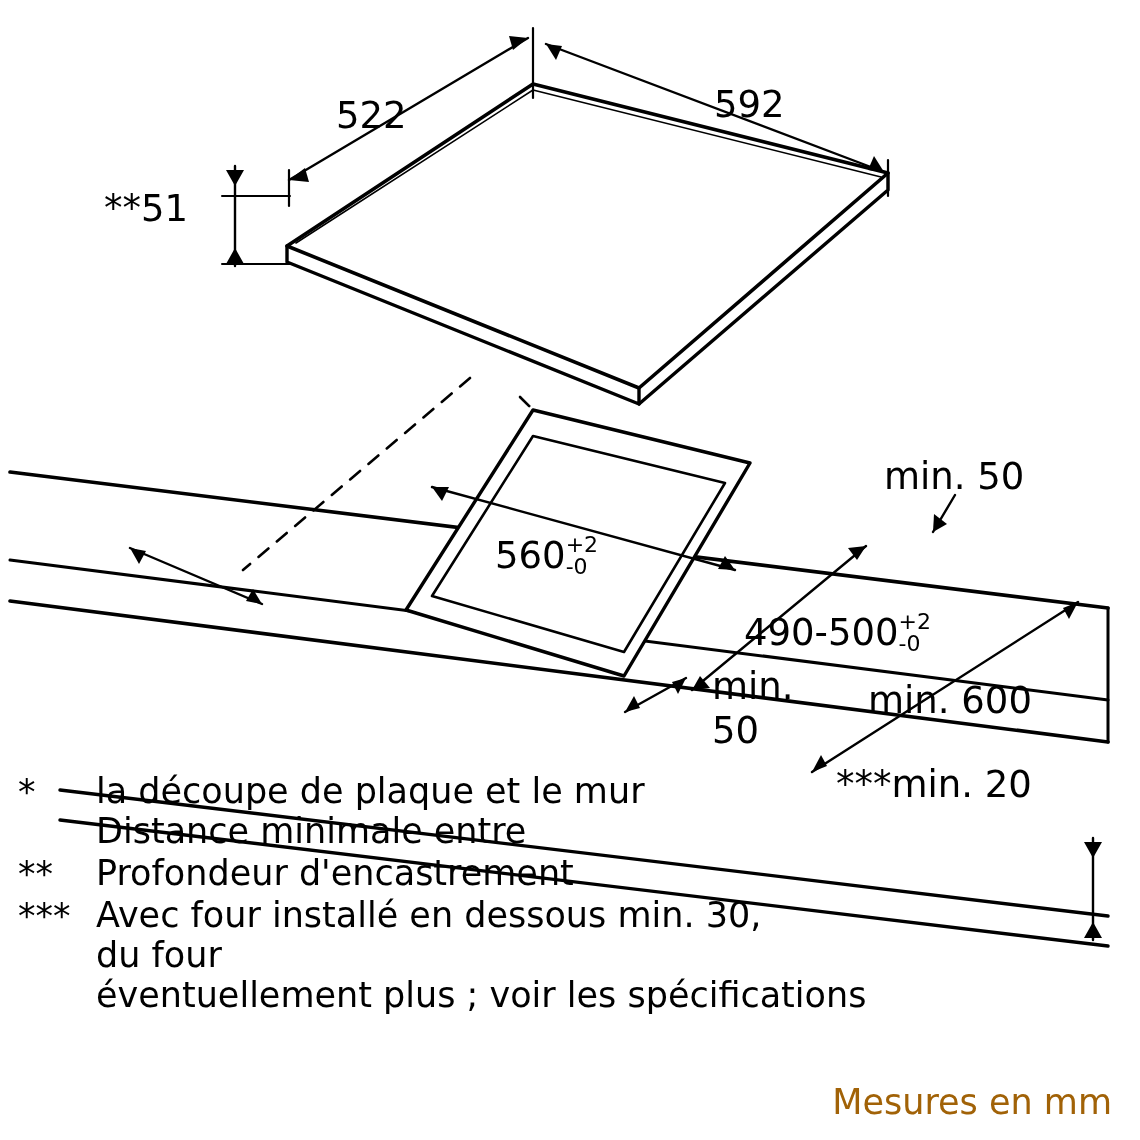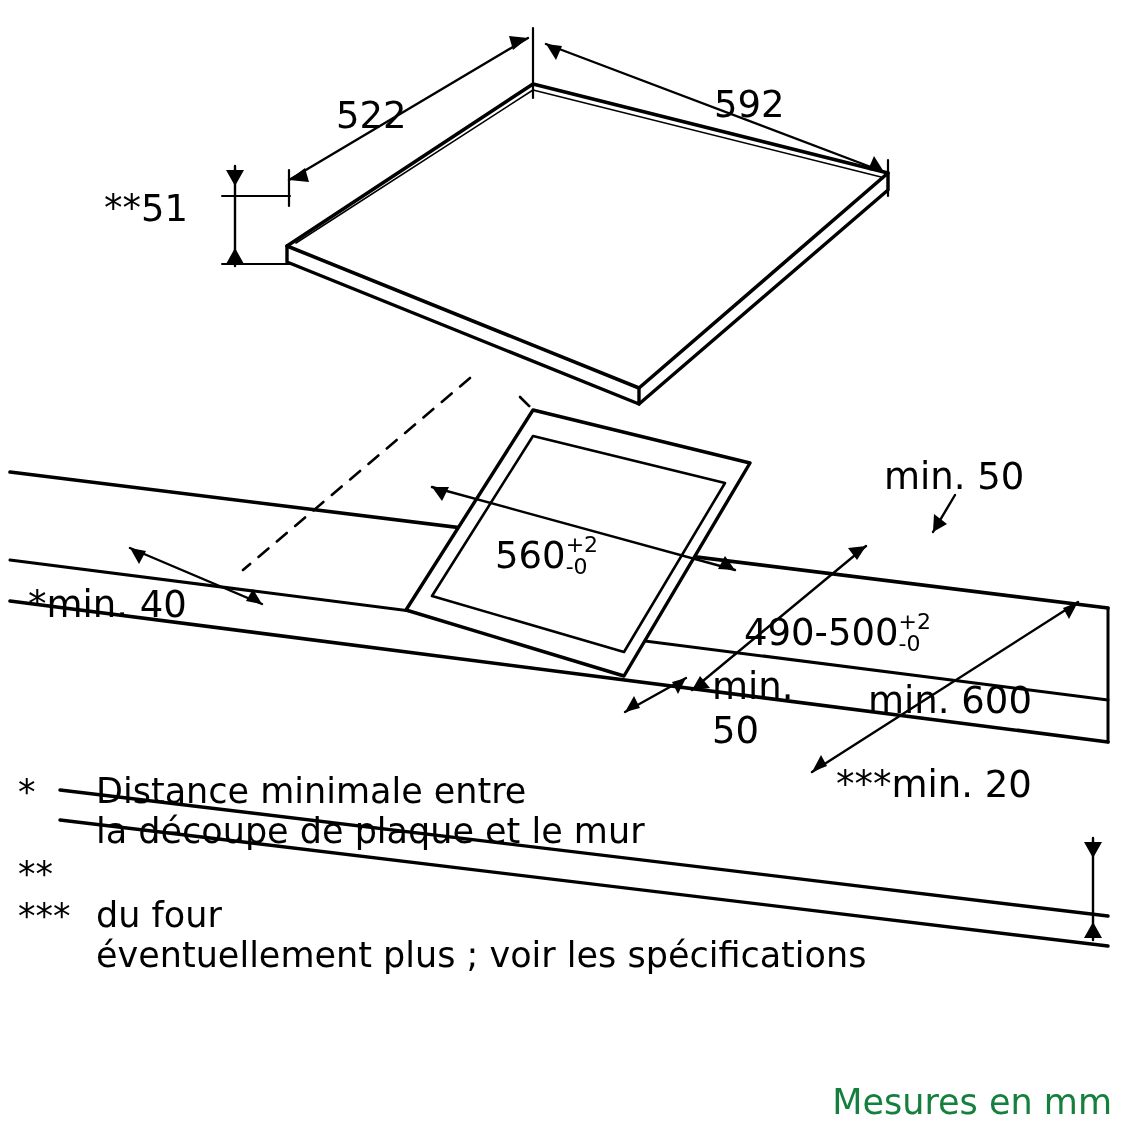--- a/index.html
+++ b/index.html
@@ -60,21 +60,21 @@
   .note-text {
     font-size: 35px;
     color: #000;
     line-height: 1.14;
   }
   #units {
     position: absolute;
     right: 28px;
     bottom: 18px;
     font-size: 35px;
-    color: #15803d;
+    color: #a16207;
   }
 </style>
 </head>
 <body>
 
 <div id="page">
 
   <svg id="drawing" viewBox="0 0 1140 1140">
     <g stroke="#000000" fill="none" stroke-width="3.2" stroke-linecap="round" stroke-linejoin="round">
 
@@ -190,48 +190,51 @@
   <div class="dim-label sz-big" style="left:104px; top:190px;text-align:right;">**51</div>
 
   <div class="dim-label sz-big" style="left:495px; top:535px;">
     <span>560</span><span class="tol"><span>+2</span><span>-0</span></span>
   </div>
 
   <div class="dim-label sz-big" style="left:744px; top:592px;margin-top:20px;">
     <span>490-500</span><span class="tol"><span>+2</span><span>-0</span></span>
   </div>
 
-  <div class="dim-label sz-big" style="left:28px; top:586px;">*min. 40</div>
 
   <div class="dim-label sz-big" style="left:884px; top:458px;">min. 50</div>
 
   <div class="dim-label sz-big" style="left:712px; top:668px;">min.</div>
   <div class="dim-label sz-big" style="left:712px; top:712px;text-align:right;">50</div>
 
   <div class="dim-label sz-big" style="left:868px; top:682px;">min. 600</div>
 
   <div class="dim-label sz-big" style="left:836px; top:766px;">***min. 20</div>
 
   <div id="notes">
 
     <div class="note-row">
       <div class="note-marker">*</div>
       <div class="note-text">
+        <div>la découpe de plaque et le mur</div>
         <div>Distance minimale entre</div>
-        <div>la découpe de plaque et le mur</div>
       </div>
     </div>
 
     <div class="note-row">
       <div class="note-marker">**</div>
+      <div class="note-text">
+        <div>Profondeur d'encastrement</div>
+      </div>
     </div>
 
     <div class="note-row">
       <div class="note-marker">***</div>
       <div class="note-text">
+        <div>Avec four installé en dessous min. 30,</div>
         <div>du four</div>
         <div>éventuellement plus ; voir les spécifications</div>
       </div>
     </div>
 
   </div>
 
   <div id="units">Mesures en mm</div>
 
 </div>

